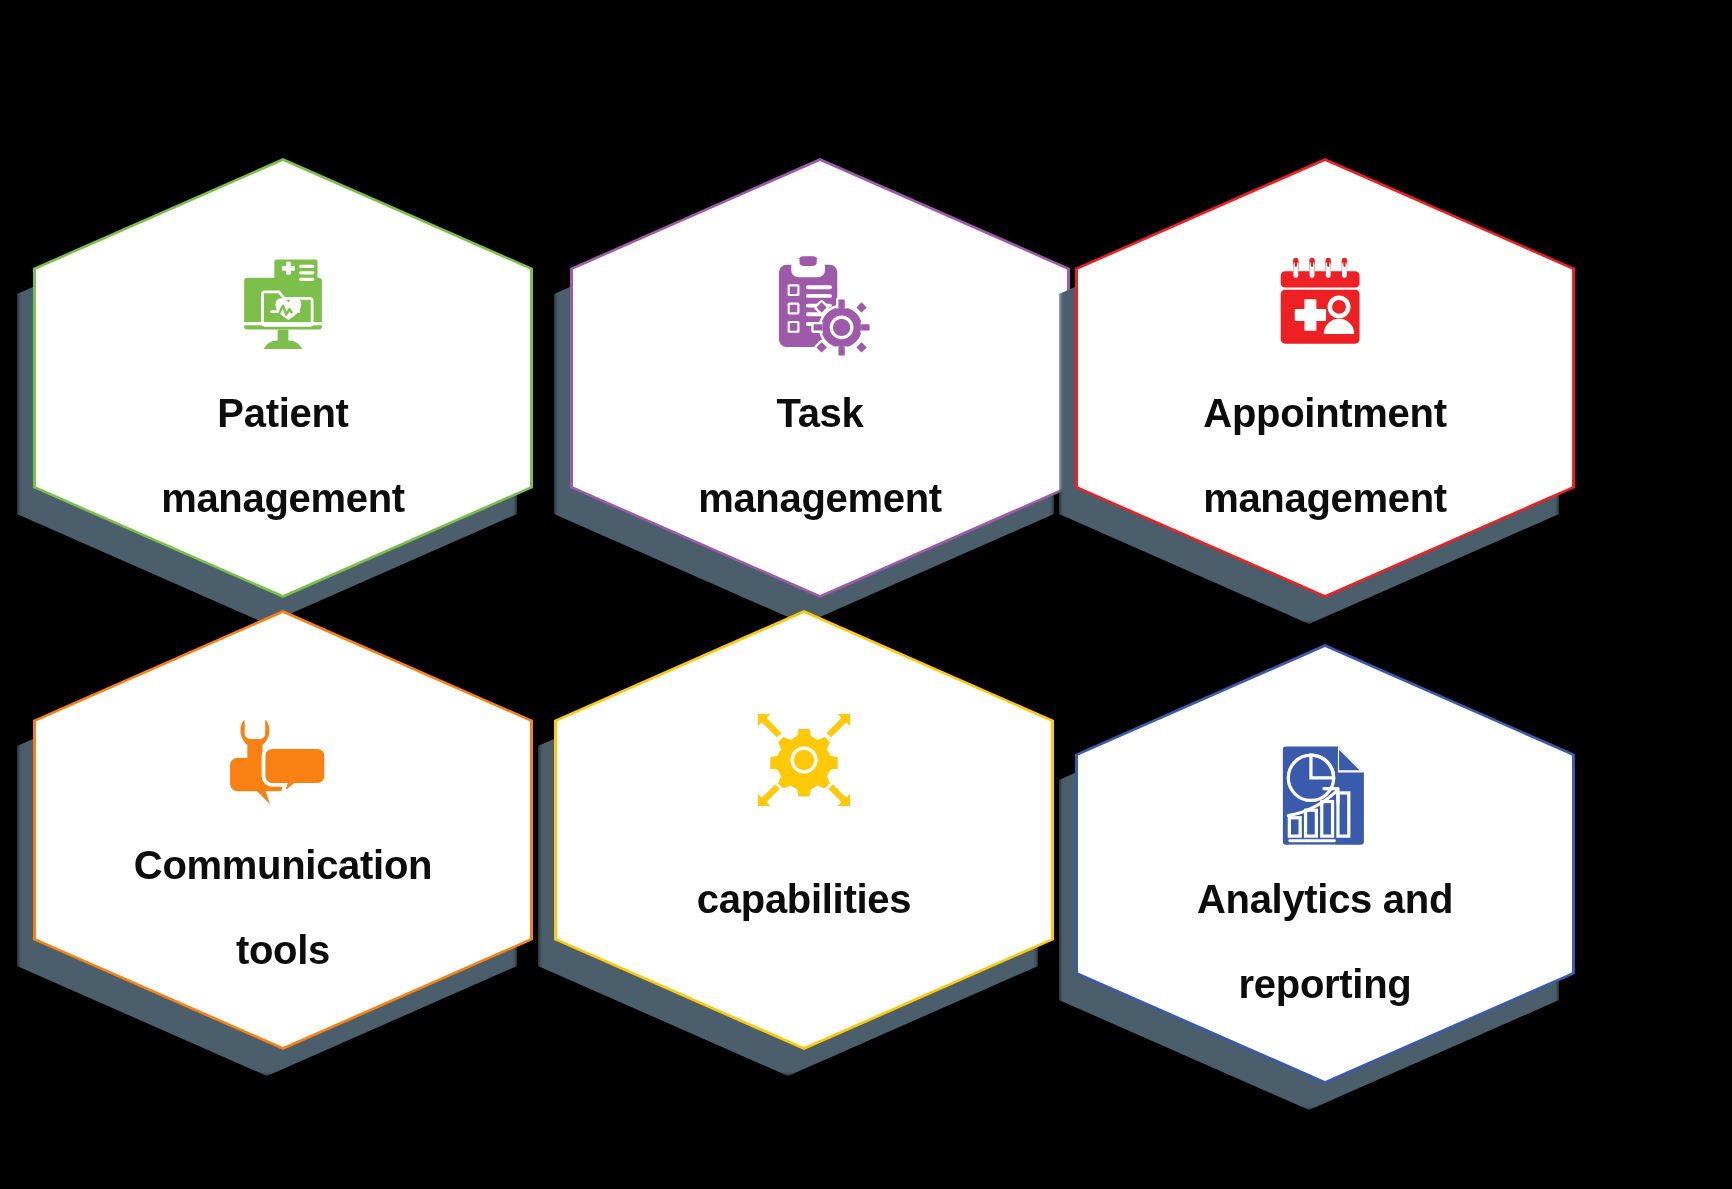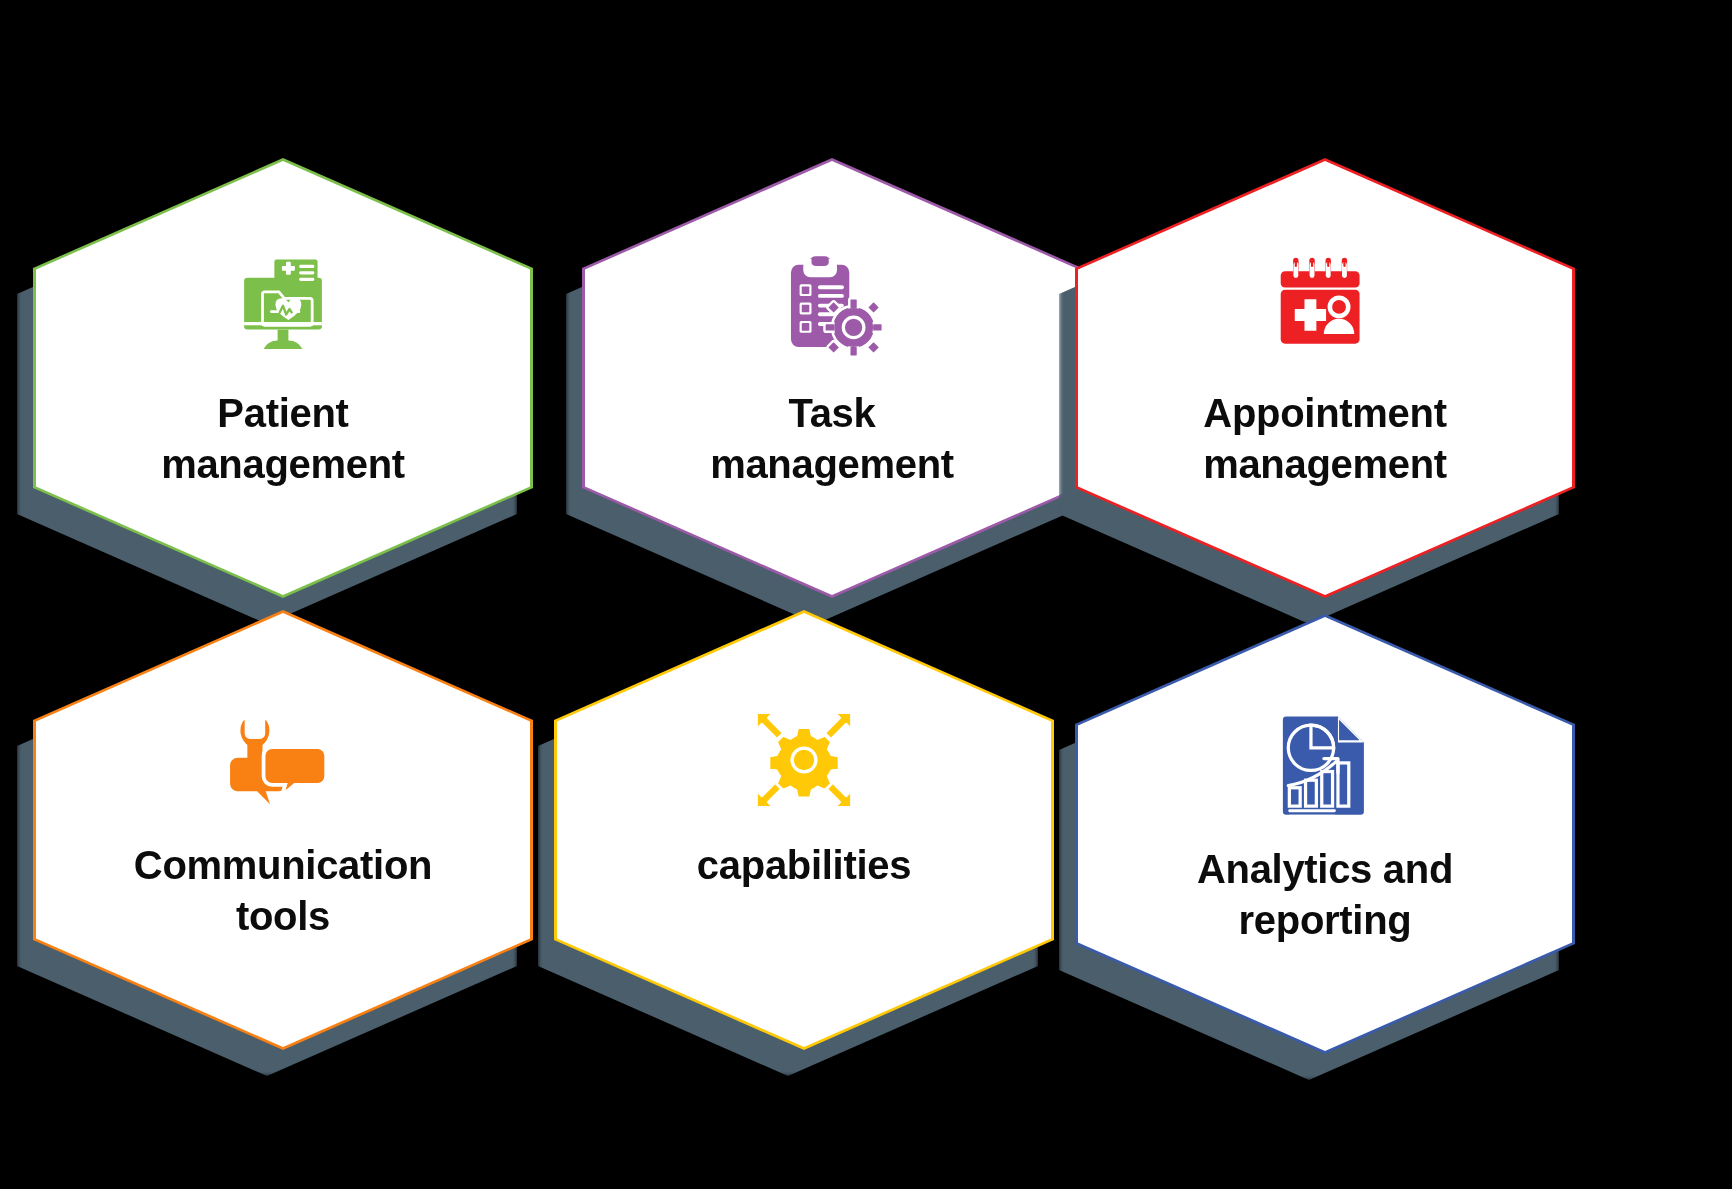--- a/index.html
+++ b/index.html
@@ -66,21 +66,21 @@
   .hex-icon svg { width:100%; height:100%; display:block; }
   .hex-label {
     text-align:center;
     color:#0c0c0c;
     font-size:40px;
     font-weight:bold;
     line-height:1.28;
     letter-spacing:-0.3px;
     max-width:330px;
   }
-  .hex-label .l2 { display:block; }
+  .hex-label .l2 { display:block;margin-top:34px; }
 </style>
 </head>
 <body>
 
 <div id="board">
 
   <div class="hex-cell" style="left:33px; top:158px;">
     <div class="hex-shadow"></div>
     <div class="hex-border" style="background:#7cbf4a;"></div>
     <div class="hex-face"></div>
@@ -117,21 +117,21 @@
           </g>
         </svg>
       </div>
       <div class="hex-label">
         <span>Patient</span>
         <span class="l2">management</span>
       </div>
     </div>
   </div>
 
-  <div class="hex-cell" style="left:582px; top:158px;">
+  <div class="hex-cell" style="left:570px; top:158px;">
     <div class="hex-shadow"></div>
     <div class="hex-border" style="background:#9c5aa8;"></div>
     <div class="hex-face"></div>
     <div class="hex-content">
       <div class="hex-icon">
         <svg viewBox="0 0 100 100" xmlns="http://www.w3.org/2000/svg">
           <g fill="#9c5aa8">
             <rect x="12" y="10" width="54" height="76" rx="7"></rect>
             <rect x="29" y="3" width="20" height="12" rx="4"></rect>
           </g>
@@ -278,21 +278,21 @@
           </g>
           <circle cx="50" cy="50" r="11" fill="#ffc907" stroke="#ffffff" stroke-width="3.2"></circle>
         </svg>
       </div>
       <div class="hex-label">
         <span class="l2">capabilities</span>
       </div>
     </div>
   </div>
 
-  <div class="hex-cell" style="left:1075px; top:614px;">
+  <div class="hex-cell" style="left:1075px; top:644px;">
     <div class="hex-shadow"></div>
     <div class="hex-border" style="background:#3a5bab;"></div>
     <div class="hex-face"></div>
     <div class="hex-content">
       <div class="hex-icon">
         <svg viewBox="0 0 100 100" xmlns="http://www.w3.org/2000/svg">
 
           <path d="M14 6 h48 l24 24 v64 a3 3 0 0 1 -3 3 h-69 a3 3 0 0 1 -3 -3 v-85 a3 3 0 0 1 3 -3 z" fill="#3a5bab"></path>
           <path d="M62 6 v24 h24 z" fill="#ffffff"></path>
           <path d="M63 9 v19 h19 z" fill="#3a5bab"></path>

